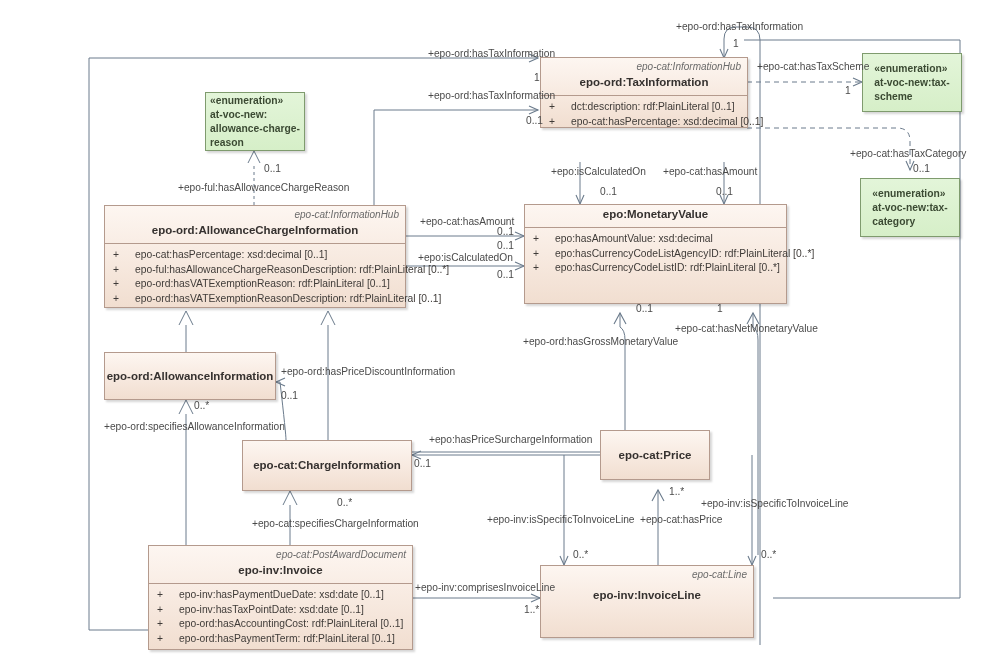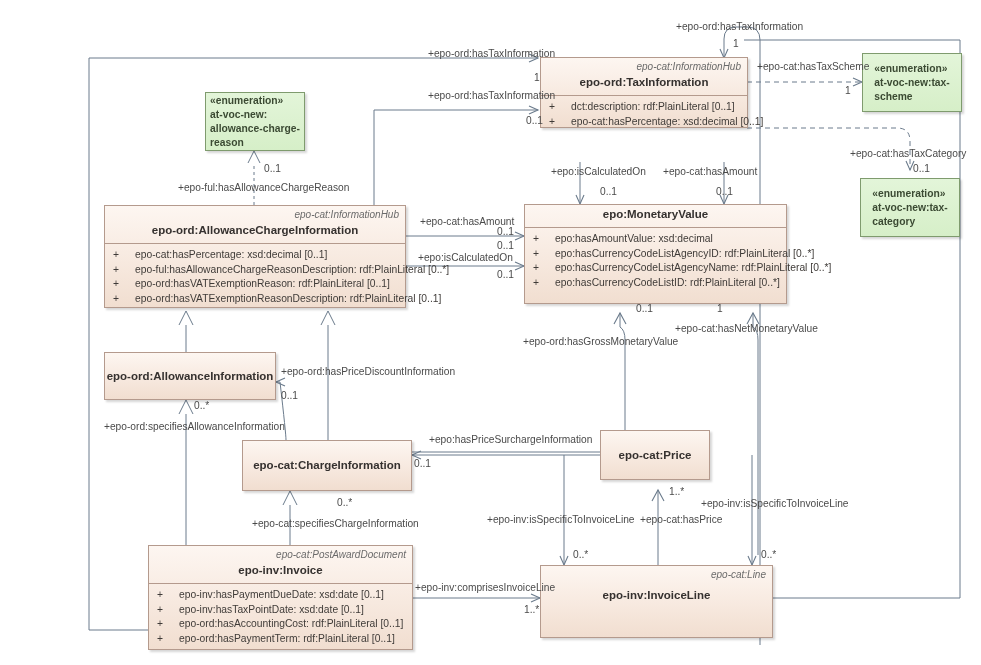--- a/index.html
+++ b/index.html
@@ -160,21 +160,20 @@
       <div class="attr"><span class="vis">+</span><span>epo-cat:hasPercentage: xsd:decimal [0..1]</span></div>
     </div>
   </div>
 
   <div class="cls" id="box-mv" style="left:524px;top:204px;width:263px;height:100px;">
     <div class="cname">epo:MonetaryValue</div>
     <div class="sep"></div>
     <div class="attrs">
       <div class="attr"><span class="vis">+</span><span>epo:hasAmountValue: xsd:decimal</span></div>
       <div class="attr"><span class="vis">+</span><span>epo:hasCurrencyCodeListAgencyID: rdf:PlainLiteral [0..*]</span></div>
-      <div class="attr"><span class="vis">+</span><span>epo:hasCurrencyCodeListAgencyName: rdf:PlainLiteral [0..*]</span></div>
       <div class="attr"><span class="vis">+</span><span>epo:hasCurrencyCodeListID: rdf:PlainLiteral [0..*]</span></div>
     </div>
   </div>
 
   <div class="cls plain" id="box-ci" style="left:242px;top:440px;width:170px;height:51px;display:flex;align-items:center;justify-content:center;">
     <div class="cname" style="padding:0;">epo-cat:ChargeInformation</div>
   </div>
 
   <div class="cls plain" id="box-ai" style="left:104px;top:352px;width:172px;height:48px;display:flex;align-items:center;justify-content:center;">
     <div class="cname" style="padding:0;">epo-ord:AllowanceInformation</div>
@@ -189,21 +188,21 @@
     <div class="cname">epo-inv:Invoice</div>
     <div class="sep"></div>
     <div class="attrs">
       <div class="attr"><span class="vis">+</span><span>epo-inv:hasPaymentDueDate: xsd:date [0..1]</span></div>
       <div class="attr"><span class="vis">+</span><span>epo-inv:hasTaxPointDate: xsd:date [0..1]</span></div>
       <div class="attr"><span class="vis">+</span><span>epo-ord:hasAccountingCost: rdf:PlainLiteral [0..1]</span></div>
       <div class="attr"><span class="vis">+</span><span>epo-ord:hasPaymentTerm: rdf:PlainLiteral [0..1]</span></div>
     </div>
   </div>
 
-  <div class="cls" id="box-invline" style="left:540px;top:565px;width:233px;height:73px;">
+  <div class="cls" id="box-invline" style="left:540px;top:565px;width:214px;height:73px;">
     <div class="stereo">epo-cat:Line</div>
     <div class="cname" style="padding-top:8px;">epo-inv:InvoiceLine</div>
   </div>
 
   <div class="enum" id="enum-acr" style="left:205px;top:92px;width:100px;height:59px;">
     <div class="etxt">
       <span class="st">«enumeration»</span><br>
       <span>at-voc-new:</span><br>
       <span>allowance-charge-</span><br>
       <span>reason</span>

